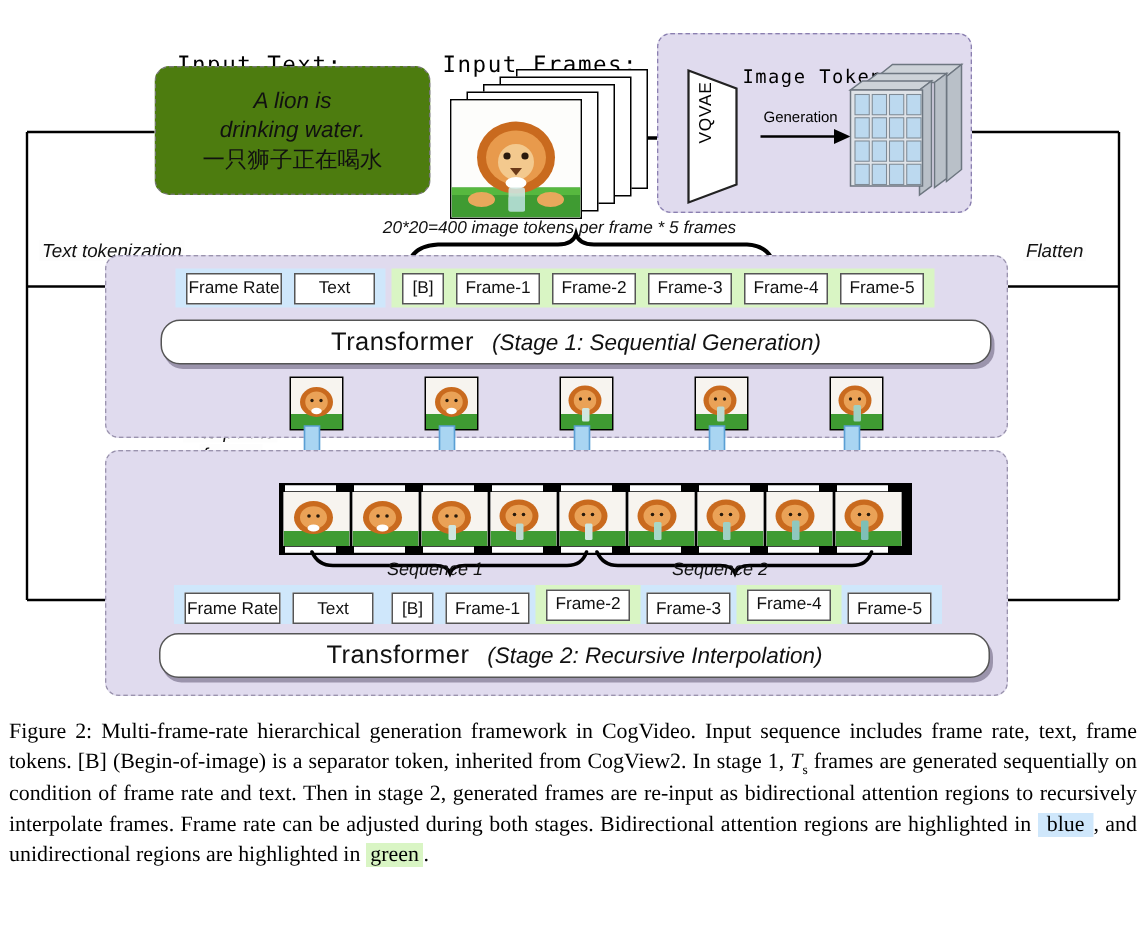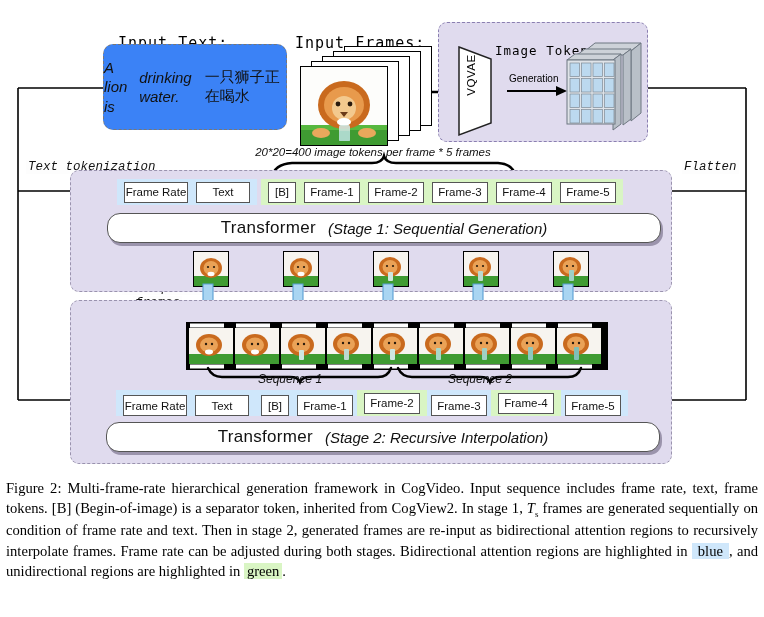--- a/index.html
+++ b/index.html
@@ -16,22 +16,22 @@
   .lbl-mono{
     font-family:"DejaVu Sans Mono", monospace;
     font-weight:normal;font-size:15px;color:#000;
     letter-spacing:1px;white-space:nowrap;margin-top:14px;
   }
   #input-text-label{position:absolute;left:118;top:20px;}
   #input-frames-label{position:absolute;left:295px;top:20px;}
 
   .textbox{
     position:absolute;left:103px;top:44px;width:182px;height:84px;
-    background:#3b82f6;border:1px dashed #777;border-radius:10px;
-    display:flex;align-items:center;justify-content:center;
+    background:#4d7c0f;border:1px dashed #777;border-radius:10px;
+    display:flex;flex-direction:column;align-items:center;justify-content:center;
     font-style:italic;font-size:15px;color:#111;line-height:1.28;
   }
   .textbox .cn{font-style:normal;font-size:15px;font-family:"DejaVu Sans",sans-serif;}
 
   
   .framestack{position:absolute;left:300px;top:46px;width:132px;height:98px;}
   .framestack .sheet{
     position:absolute;background:#fff;border:1.4px solid #000;
     width:86px;height:78px;overflow:hidden;
   }
@@ -88,21 +88,21 @@
   
   .filmstrip{
     position:absolute;left:186px;top:322px;width:418px;height:48px;
     background:#000;display:flex;align-items:center;padding:0 2px;
   }
   .filmcell{width:44px;height:36px;border:0;margin:0 1px;overflow:hidden;background:#fff;}
 
   .seqlabel{position:absolute;font-style:italic;font-size:12px;color:#111;}
 
   .side-label{position:absolute;font-style:italic;font-size:12.5px;color:#111;
-    background:#fdfdfd;padding:0 2px;white-space:nowrap;font-family:Liberation Mono, monospace;}
+    background:#fdfdfd;padding:0 2px;white-space:nowrap;}
 
   
   .caption{
     position:absolute;left:6px;top:478px;width:752px;
     font-family:"Liberation Serif", serif;font-size:14.6px;color:#000;
     line-height:1.38;text-align:justify;
   }
   .caption .hb{background:#cfe7fb;padding:0 6px;}
   .caption .hg{background:#d9f5c4;padding:0 3px;}
   .caption i{font-style:italic;}

